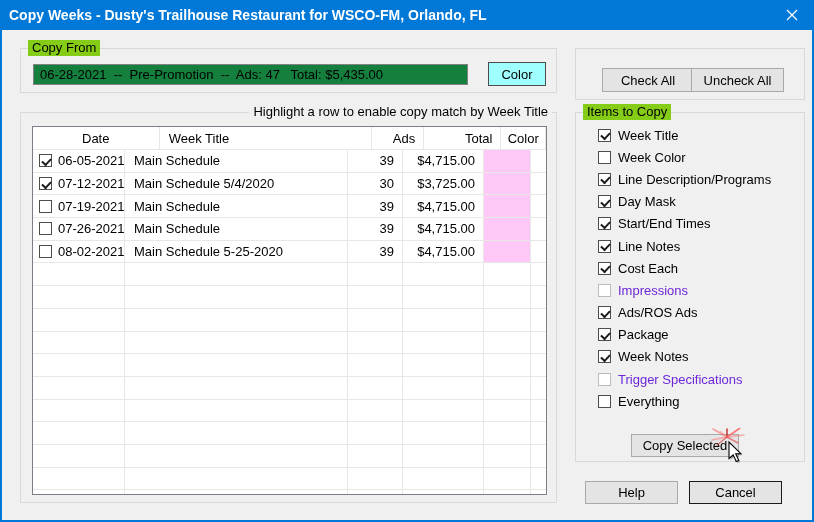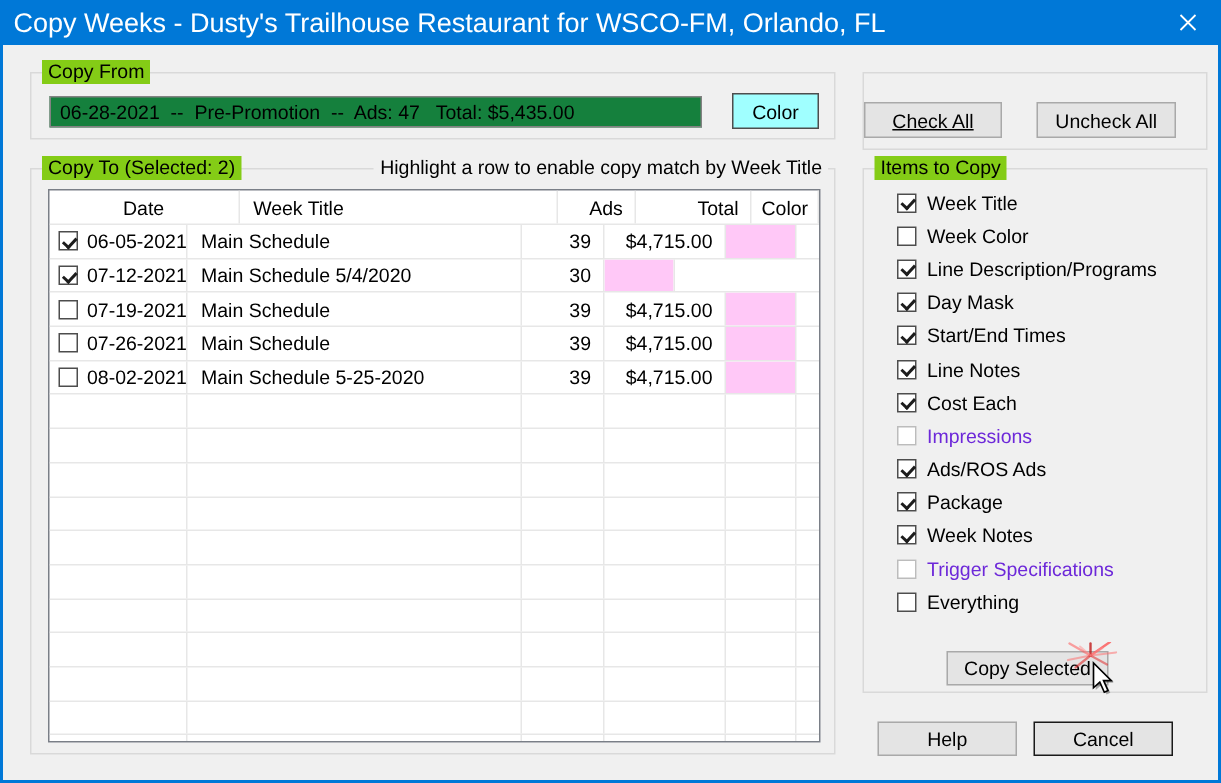--- a/index.html
+++ b/index.html
@@ -10,21 +10,21 @@
     position:relative; width:814px; height:522px;
     background:#f0f0f0;
     border:2px solid #0078d7; border-top:none;
     overflow:hidden;
   }
   .titlebar {
     position:absolute; left:-2px; top:0; width:814px; height:30px;
     background:#0078d7; color:#fff;
     display:flex; align-items:center;
   }
-  .titlebar .title { padding-left:9px; font-size:18px; white-space:nowrap; }
+  .titlebar .title { padding-left:9px; font-size:14px; white-space:nowrap;font-weight:bold; }
   .titlebar .close {
     margin-left:auto; width:45px; height:30px;
     display:flex; align-items:center; justify-content:center; cursor:default;
   }
   .body { position:absolute; left:-2px; top:30px; width:814px; height:490px; }
 
   
   .groupbox { position:absolute; border:1px solid #d9d9d9; }
   .gb-label {
     position:absolute; top:-9px; left:7px; background:#84cc16;
@@ -112,21 +112,20 @@
 
   <div class="body">
 
     <div class="groupbox" style="left:20px; top:18px; width:537px; height:45px;">
       <span class="gb-label">Copy From</span>
       <div class="from-field">06-28-2021  --  Pre-Promotion  --  Ads: 47   Total: $5,435.00</div>
       <button class="btn color-btn">Color</button>
     </div>
 
     <div class="groupbox" style="left:20px; top:82px; width:537px; height:391px;">
-      <span class="gb-label">Copy To (Selected: 2)</span>
       <span class="gb-hint">Highlight a row to enable copy match by Week Title</span>
 
       <div class="grid">
         <div class="grow head">
           <div class="cell c-date">Date</div>
           <div class="cell c-title">Week Title</div>
           <div class="cell c-ads">Ads</div>
           <div class="cell c-total">Total</div>
           <div class="cell c-color" style="justify-content:center;">
             <span>Color</span>
@@ -148,20 +147,21 @@
     <div class="cell c-extra"></div>
   </div>
 
   <div class="grow">
     <div class="cell c-date">
       <span class="cb checked"></span>
       <span>07-12-2021</span>
     </div>
     <div class="cell c-title">Main Schedule 5/4/2020</div>
     <div class="cell c-ads">30</div>
+    <div class="cell c-total">$3,725.00</div>
     <div class="cell c-color">
                 <div class="swatch" style="background: rgb(255, 200, 247);"></div>
               </div>
     <div class="cell c-extra"></div>
   </div>
 
   <div class="grow">
     <div class="cell c-date">
       <span class="cb"></span>
       <span>07-19-2021</span>
@@ -299,21 +299,21 @@
     <div class="cell c-ads"></div>
     <div class="cell c-total"></div>
     <div class="cell c-color"></div>
     <div class="cell c-extra"></div>
   </div>
 </div>
       </div>
     </div>
 
     <div class="groupbox" style="left:575px; top:18px; width:230px; height:52px;">
-      <button class="btn" style="left:0; top:19px; width:92px; height:24px;text-decoration:underline;">Check All</button>
+      <button class="btn" style="left:26px; top:19px; width:92px; height:24px;">Check All</button>
       <button class="btn" style="left:115px; top:19px; width:93px; height:24px;">Uncheck All</button>
     </div>
 
     <div class="groupbox" style="left:575px; top:82px; width:230px; height:350px;">
       <span class="gb-label">Items to Copy</span>
       <div class="items-list">
   <div class="item-row">
     <span class="cb checked"></span>
     <span class="lbl">Week Title</span>
   </div>

